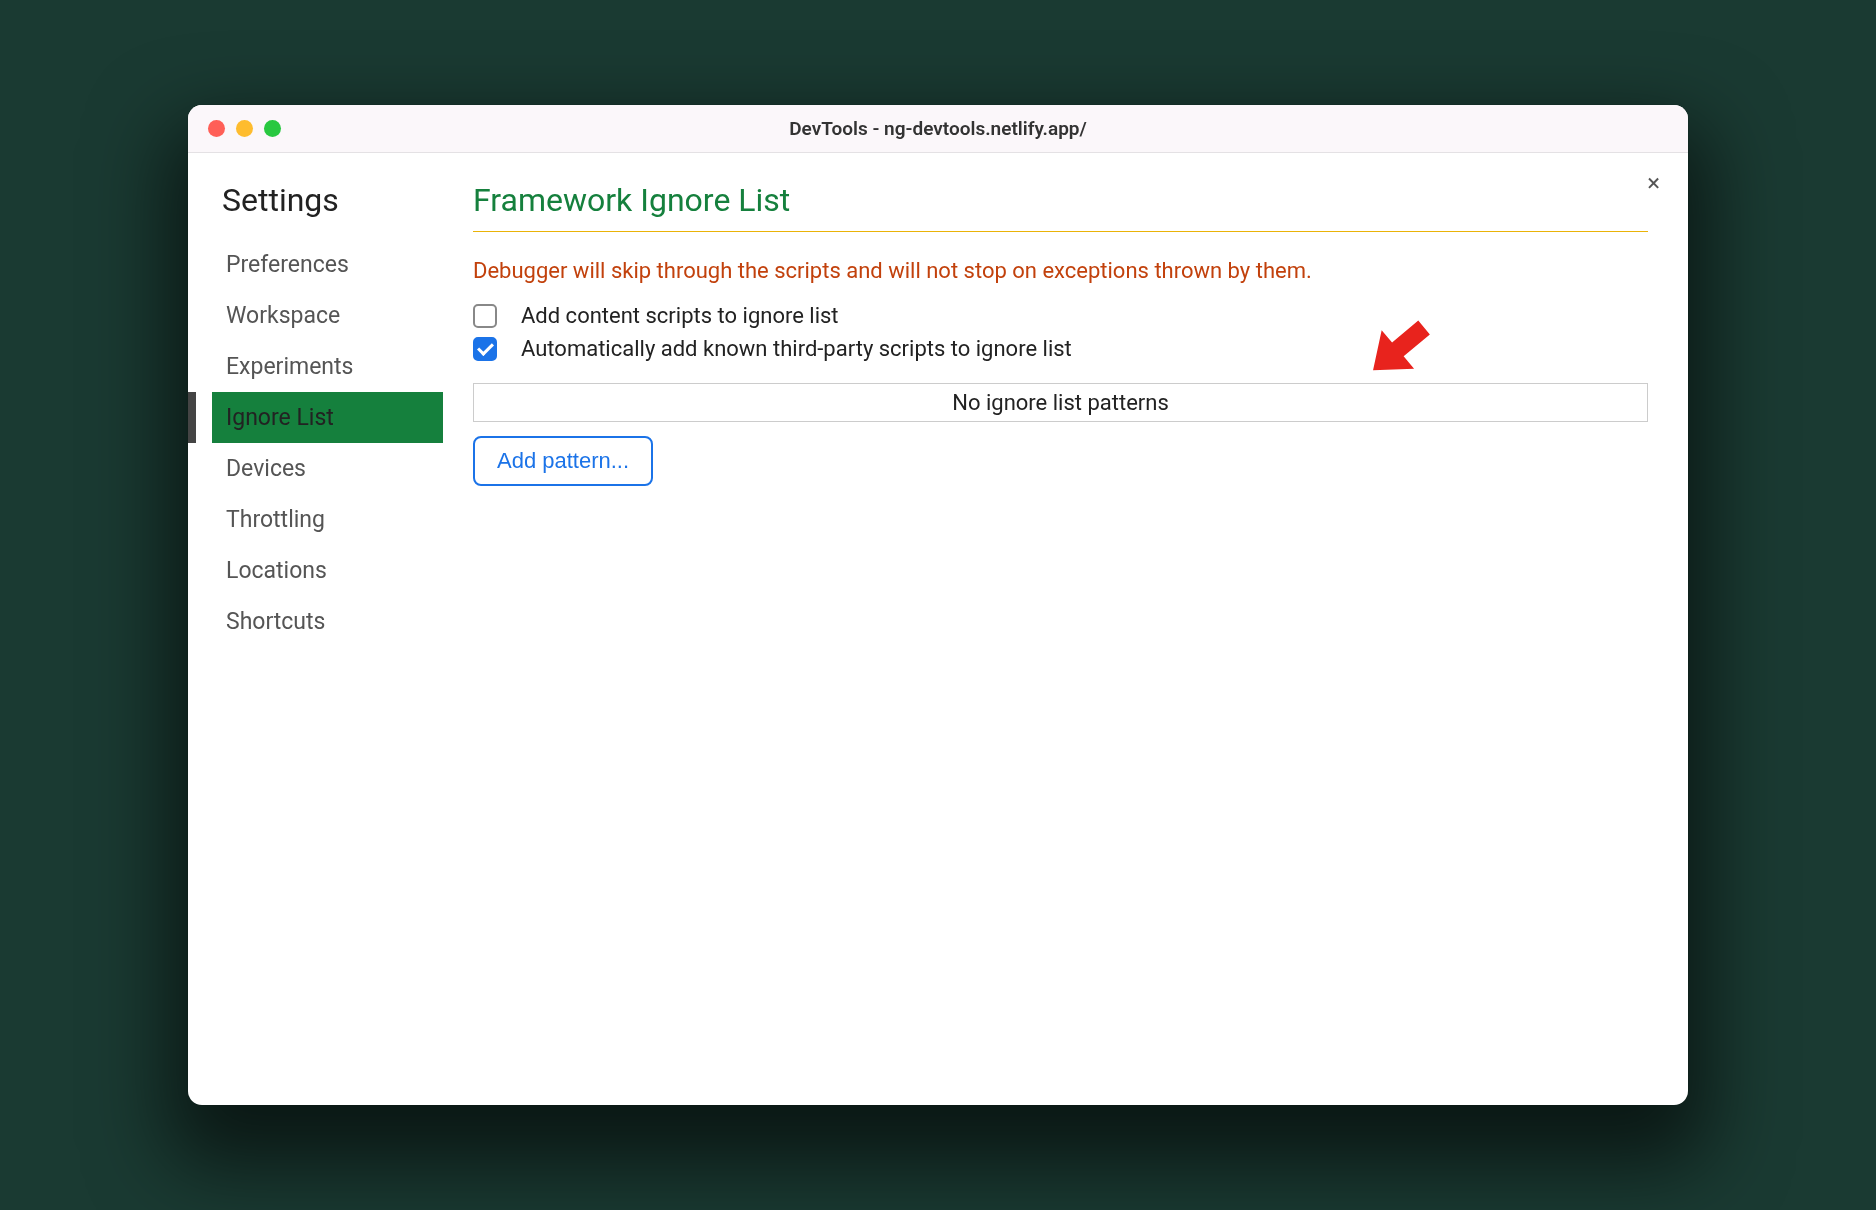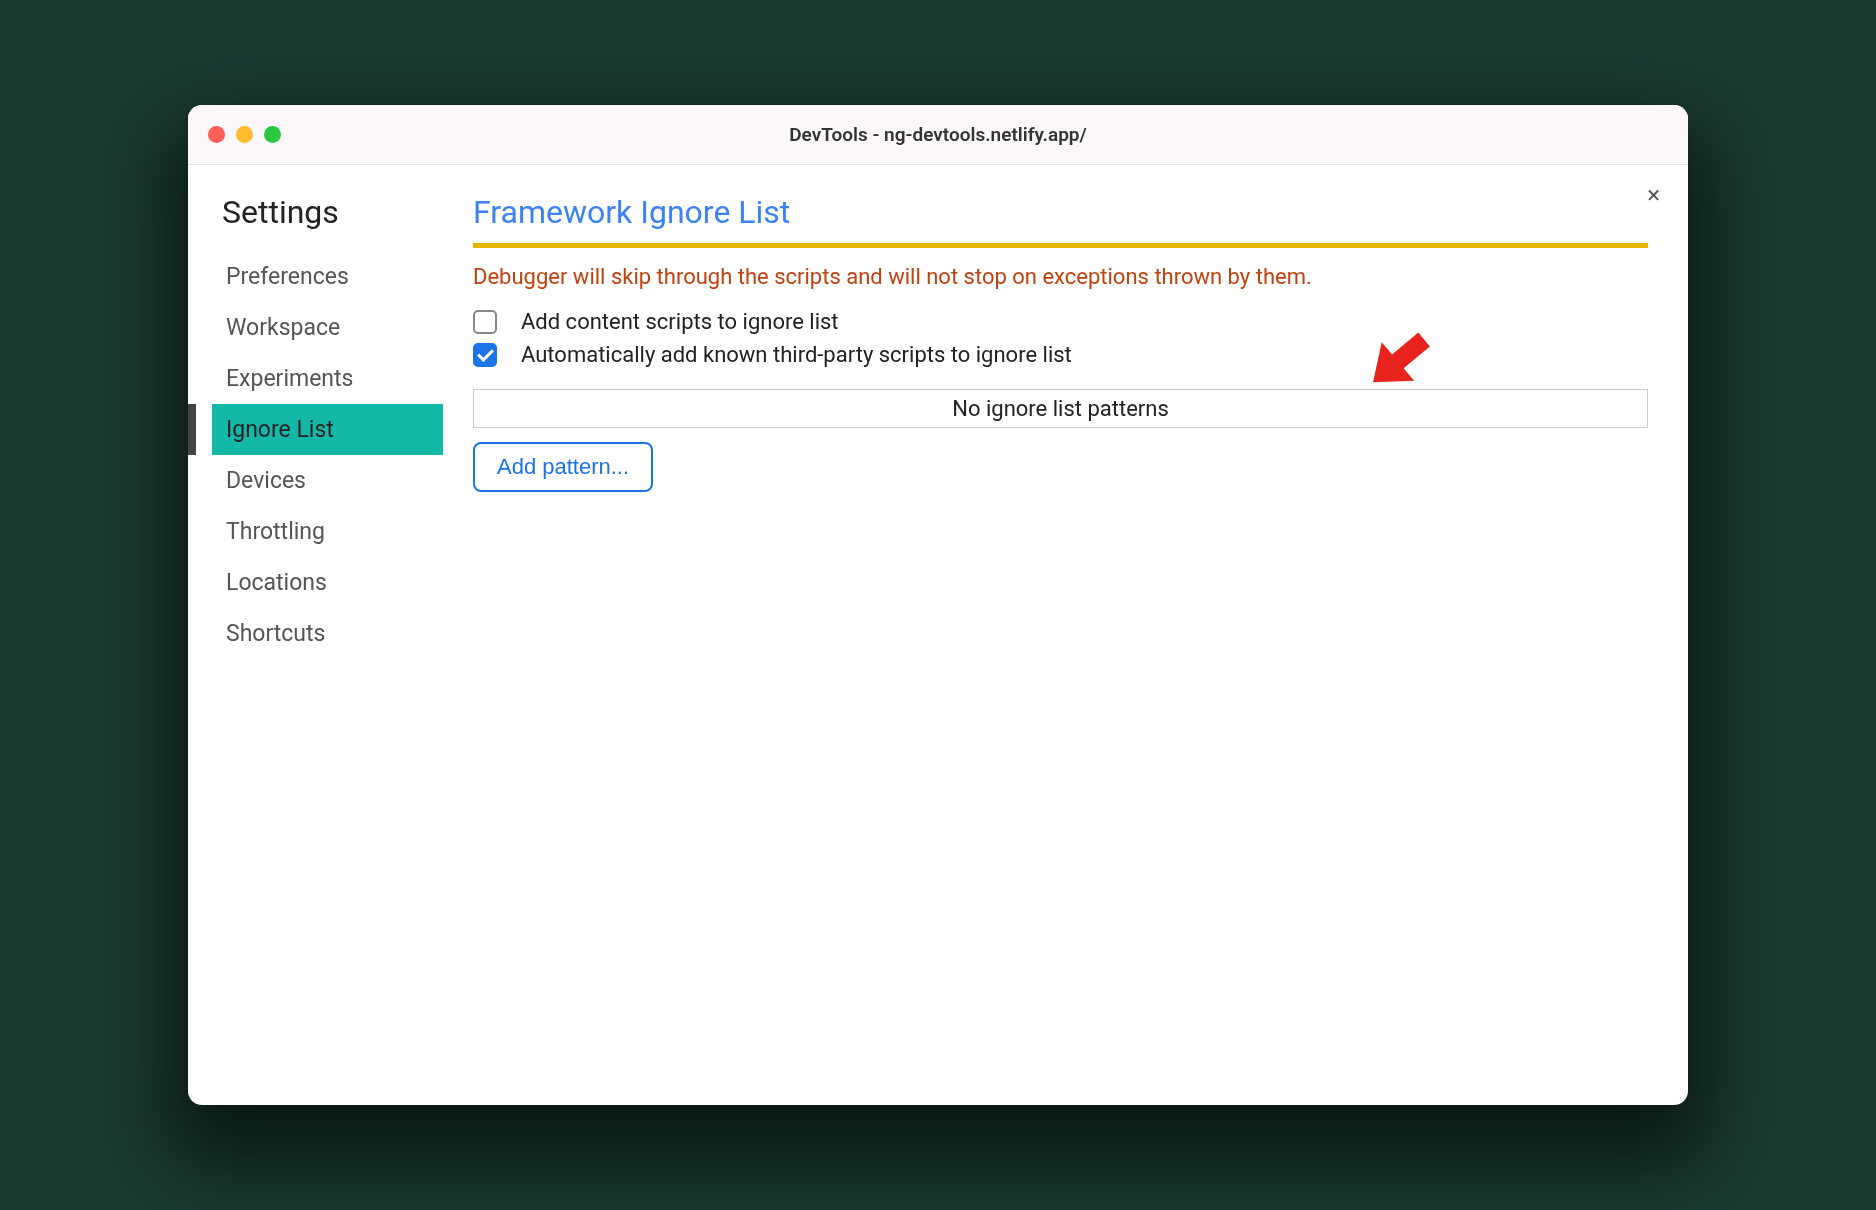--- a/index.html
+++ b/index.html
@@ -20,21 +20,21 @@
       width: 1500px;
       height: 1000px;
       background: #ffffff;
       border-radius: 14px;
       box-shadow: 0 40px 80px 20px rgba(0,0,0,0.6), 0 0 0 1px rgba(0,0,0,0.05);
       overflow: hidden;
       display: flex;
       flex-direction: column;
     }
     .titlebar {
-      height: 60px;
+      height: 48px;
       background: #fbf7fa;
       border-bottom: 1px solid #e4e1e4;
       display: flex;
       align-items: center;
       padding: 0 20px;
       position: relative;
     }
     .traffic-lights {
       display: flex;
       gap: 11px;
@@ -86,44 +86,44 @@
       margin-bottom: 20px;
     }
     .sidebar-item {
       font-size: 23px;
       color: #555;
       padding: 12px 10px 12px 14px;
       cursor: pointer;
       position: relative;
     }
     .sidebar-item.active {
-      background: #14b8a6;
+      background: #15803d;
       color: #222;
     }
     .sidebar-item.active::before {
       content: "";
       position: absolute;
       left: -24px;
       top: 0;
       bottom: 0;
       width: 8px;
       background: #444;
     }
     .main {
       flex: 1;
       padding: 8px 40px 0 30px;
       position: relative;
     }
     .main-title {
       font-size: 32px;
       font-weight: 400;
-      color: #3b82f6;
+      color: #15803d;
       padding-bottom: 12px;
-      border-bottom: 5px solid #eab308;
-      margin-bottom: 16px;
+      border-bottom: 1px solid #eab308;
+      margin-bottom: 26px;
     }
     .main-desc {
       font-size: 22px;
       color: #c2410c;
       margin-bottom: 20px;
     }
     .checkbox-row {
       display: flex;
       align-items: center;
       gap: 24px;

